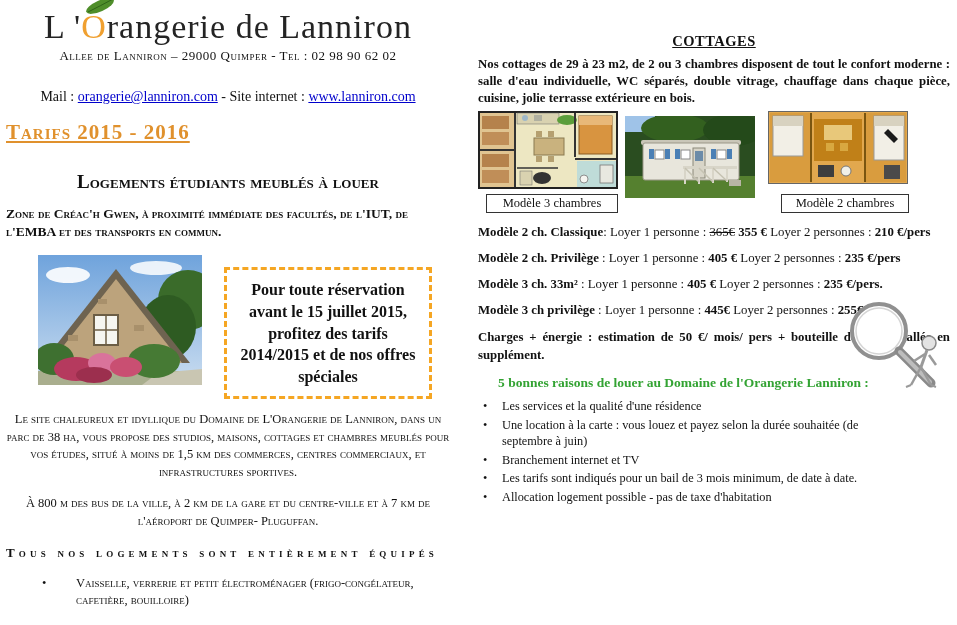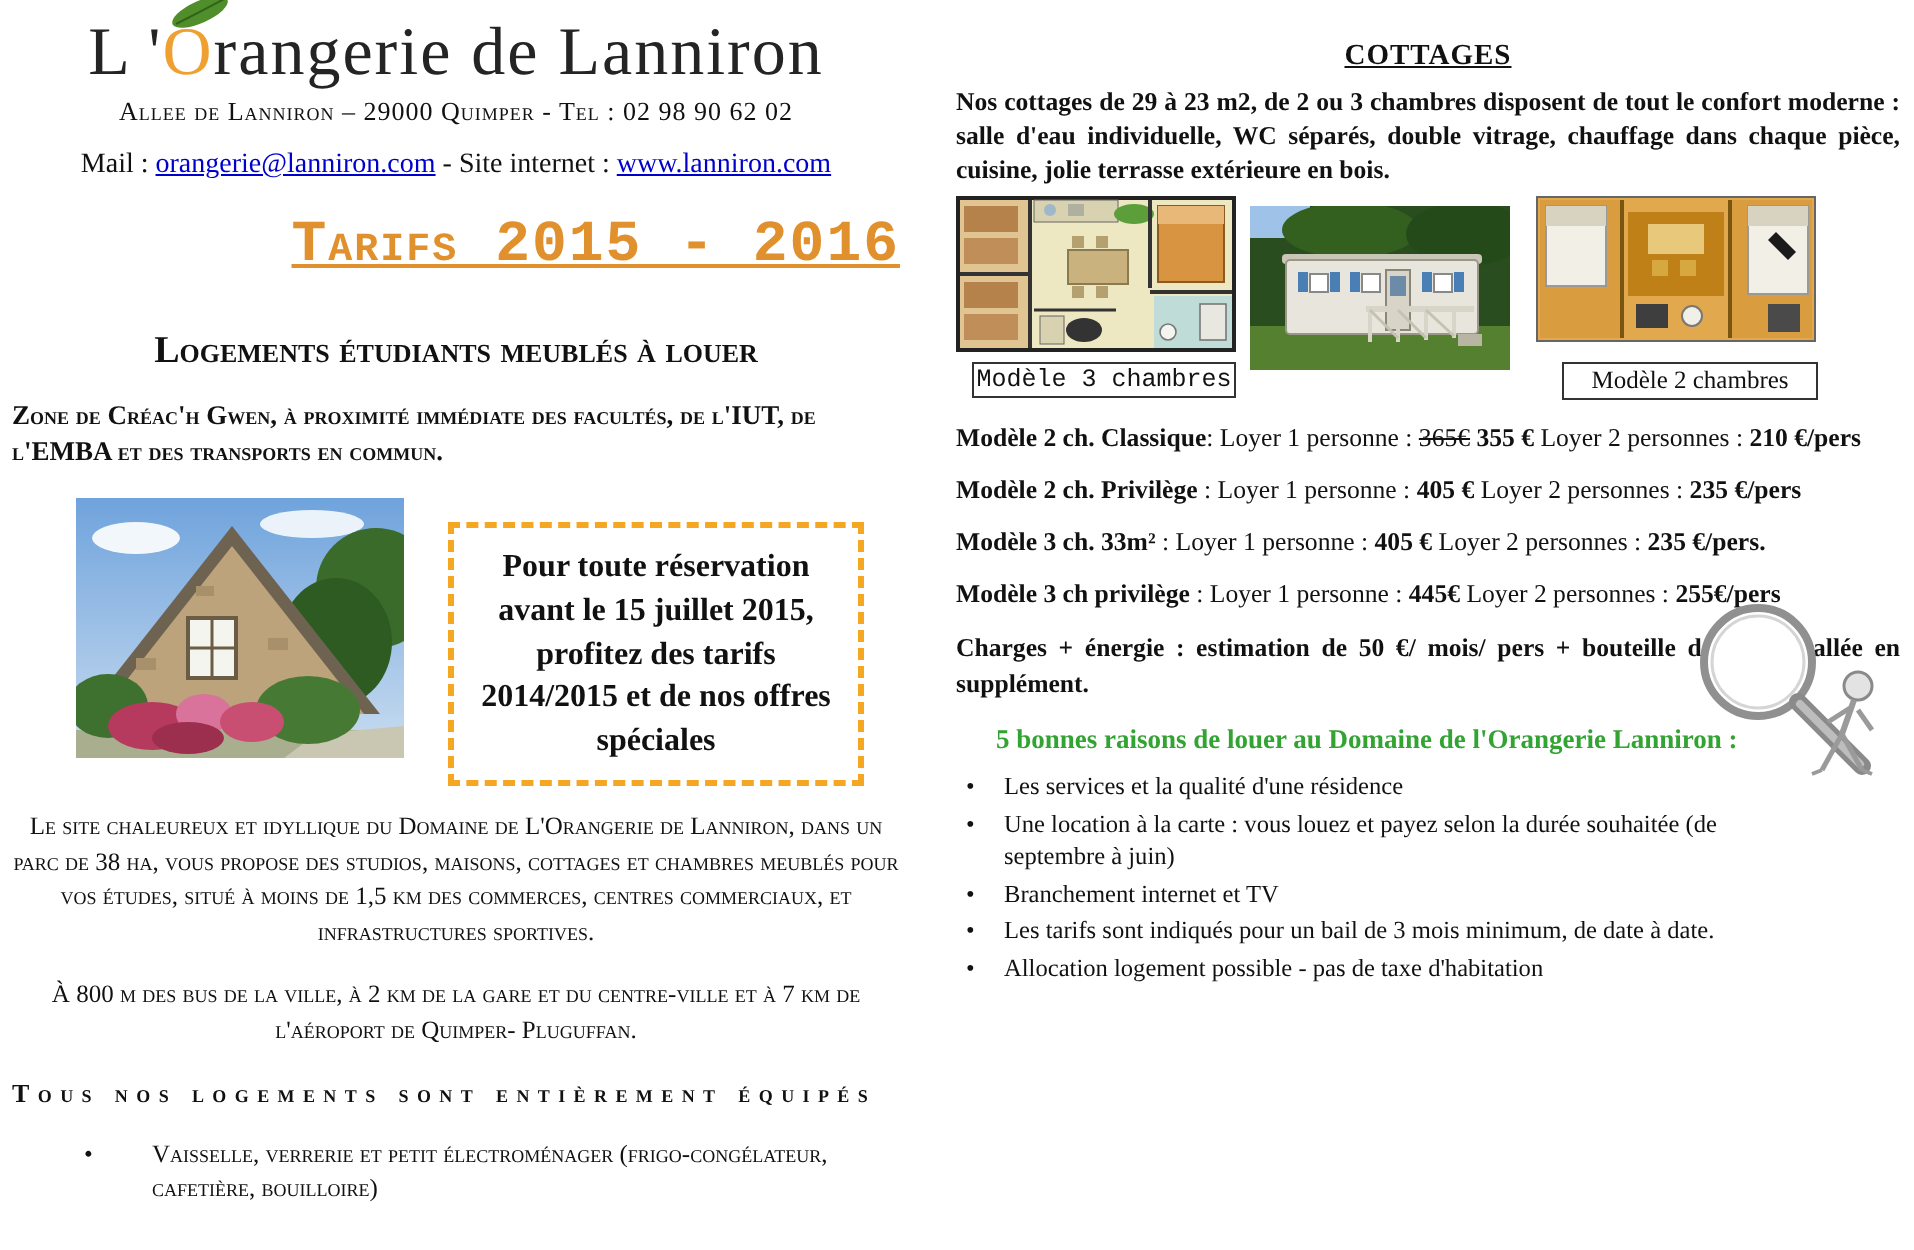--- a/index.html
+++ b/index.html
@@ -2,30 +2,30 @@
 <html><head>
 <meta charset="utf-8">
 <style>
   html,body { margin:0; padding:0; background:#ffffff; }
   .page {
     position:relative; width:956px; height:625px; background:#ffffff;
     font-family:"Liberation Serif", serif; color:#111; overflow:hidden;
   }
   .sc { font-variant: small-caps; }
   .col-left  { position:absolute; left:6px;  top:0; width:444px; }
-  .col-right { position:absolute; left:478px; top:4px; width:472px; }
+  .col-right { position:absolute; left:478px; top:17px; width:472px; }
 
   
   .brand { text-align:center; margin-top:8px; font-size:34px; letter-spacing:1px; color:#242424; white-space:nowrap; }
   .brand-o-wrap { position:relative; display:inline-block; color:#F0A030; }
   .leaf-svg { position:absolute; top:-13px; left:0px; }
   .addr { text-align:center; margin-top:2px; font-size:13px; letter-spacing:0.5px; }
-  .mailline { text-align:center; margin-top:11px; font-size:14px; }
+  .mailline { text-align:center; margin-top:25px; font-size:14px; }
   .link { color:#0000CC; text-decoration:underline; cursor:pointer; }
-  .tarifs { text-align:right; margin-top:15px; font-size:29px; font-weight:bold; color:#E0912D; text-decoration:underline; letter-spacing:1px;font-family:Liberation Mono, monospace; }
+  .tarifs { text-align:left; margin-top:15px; font-size:21px; font-weight:bold; color:#E0912D; text-decoration:underline; letter-spacing:1px; }
   .headline { text-align:center; margin-top:26px; font-size:19px; font-weight:bold; }
   .rentline { text-align:center; margin-top:13px; font-size:19px; }
   .zoneline { text-align:left; margin-top:12px; font-size:13.5px; font-weight:bold; line-height:1.35; }
   .photo-row { display:flex; align-items:flex-start; margin-top:14px; }
   .photo-cottage { margin-left:32px; flex:0 0 auto; }
   .promo-box {
     margin-left:22px; margin-top:12px; width:188px;
     border:3px dashed #F5A623; padding:9px 7px;
     font-weight:bold; font-size:16px; text-align:center; line-height:1.35;
   }
@@ -39,21 +39,21 @@
 
   
   .r-title { text-align:center; margin-top:16px; font-size:14.5px; font-weight:bold; text-decoration:underline; letter-spacing:0.5px; }
   .r-intro { margin-top:6px; font-size:12.8px; font-weight:bold; text-align:justify; line-height:1.32; }
   .images-row { position:relative; height:80px; margin-top:4px; }
   .plan3 { position:absolute; left:0; top:0; }
   .mobilehome { position:absolute; left:147px; top:5px; }
   .plan2 { position:absolute; left:290px; top:0; }
   .labels-row { position:relative; height:21px; margin-top:3px; }
   .plan-label { position:absolute; border:1px solid #333; background:#fff; text-align:center; font-size:12.5px; padding:1px 0; }
-  .label3 { left:8px; width:130px;font-family:Liberation Mono, monospace; }
+  .label3 { left:8px; width:130px; }
   .label2 { left:303px; width:126px; }
   .pricing { margin-top:10px; }
   .p-row { font-size:12.8px; margin-bottom:11px; white-space:nowrap; }
   .model { font-weight:bold; }
   .old-price { text-decoration:line-through; }
   .old-price:empty { display:none; }
   .price { font-weight:bold; }
   .charges { margin-top:4px; font-size:12.8px; font-weight:bold; text-align:justify; line-height:1.4; }
   .reasons-title { margin-top:11px; margin-left:20px; font-size:13.5px; font-weight:bold; color:#33A333; }
   ul.reasons { list-style:none; margin:8px 0 0 0; padding:0; width:390px; }

